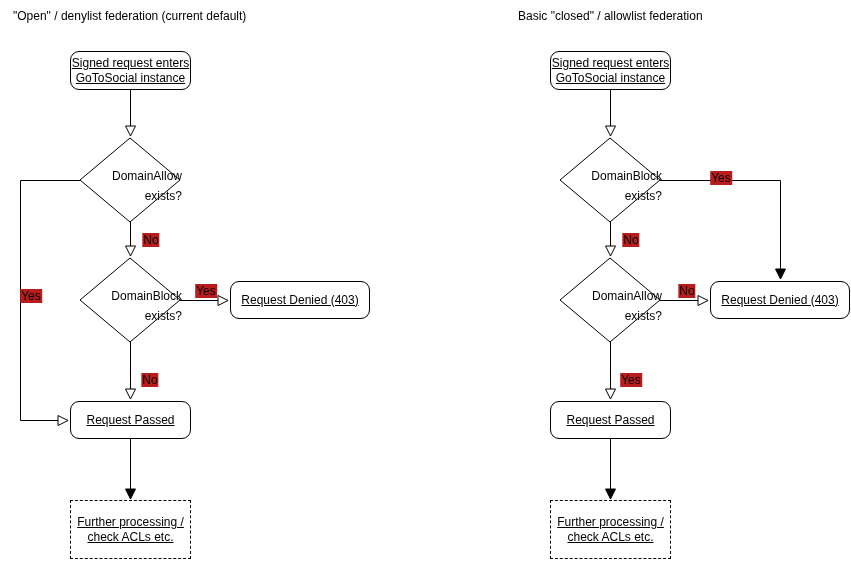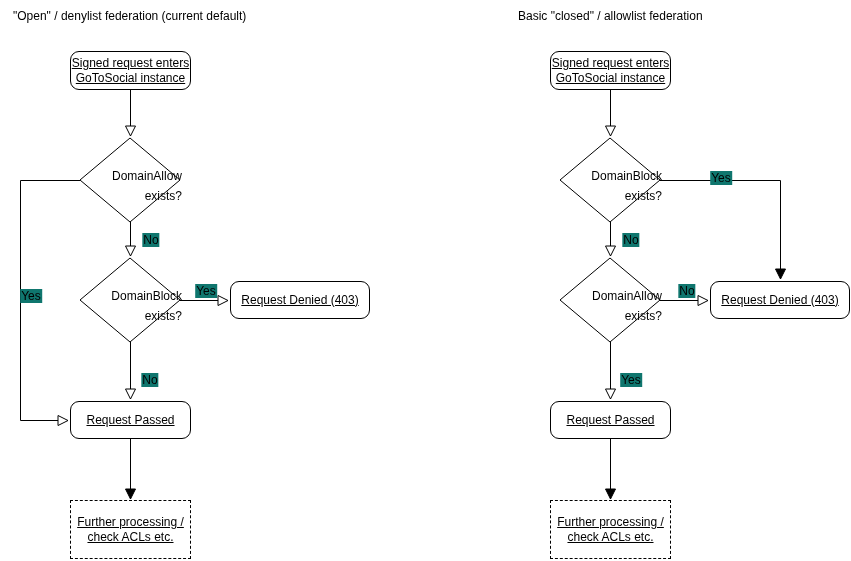--- a/index.html
+++ b/index.html
@@ -51,21 +51,21 @@
     font-size: 12px;
     line-height: 20px;
     white-space: pre-line;
     pointer-events: none;
   }
   .elabel {
     position: absolute;
     transform: translate(-50%, -50%);
     font-size: 12px;
     line-height: 14px;
-    background: #0f766e;
+    background: #b91c1c;
     padding: 0 1px;
     white-space: pre;
   }
 </style>
 </head>
 <body>
 
 <div class="canvas">
 
   <svg width="851" height="561">

